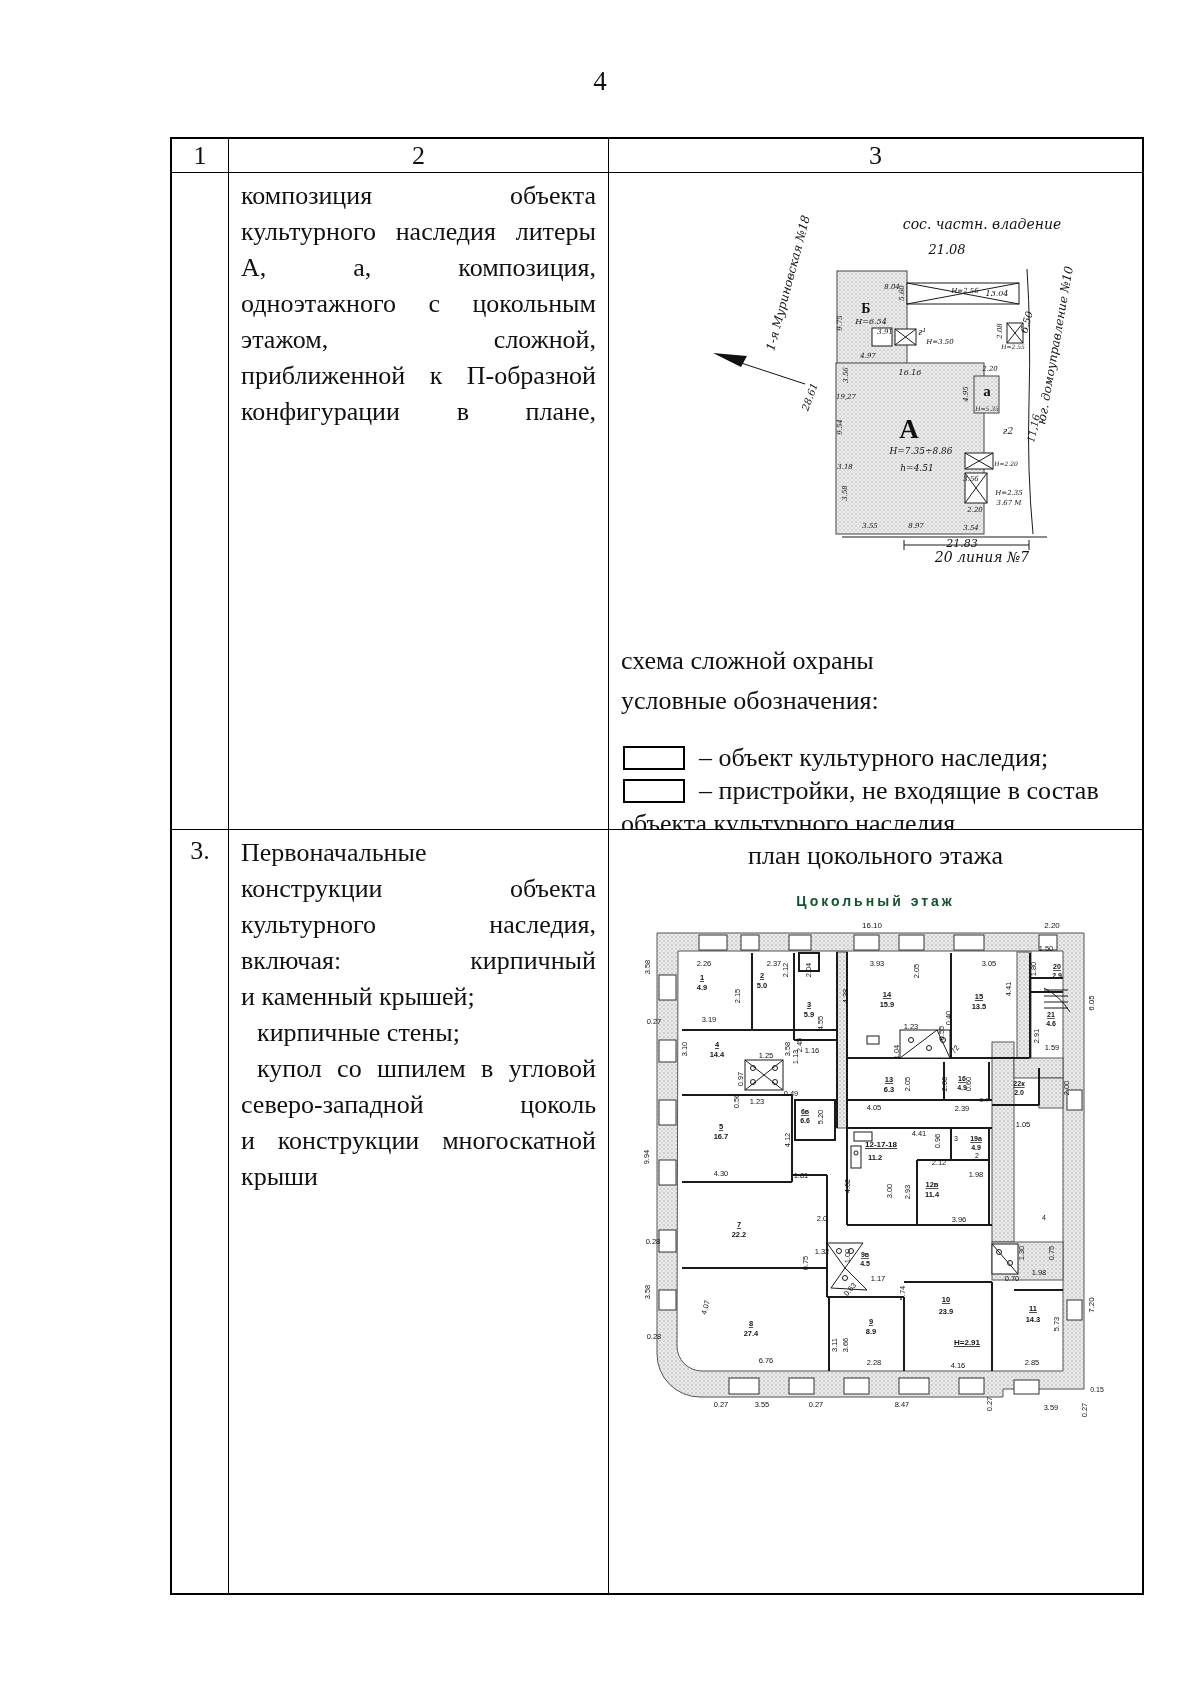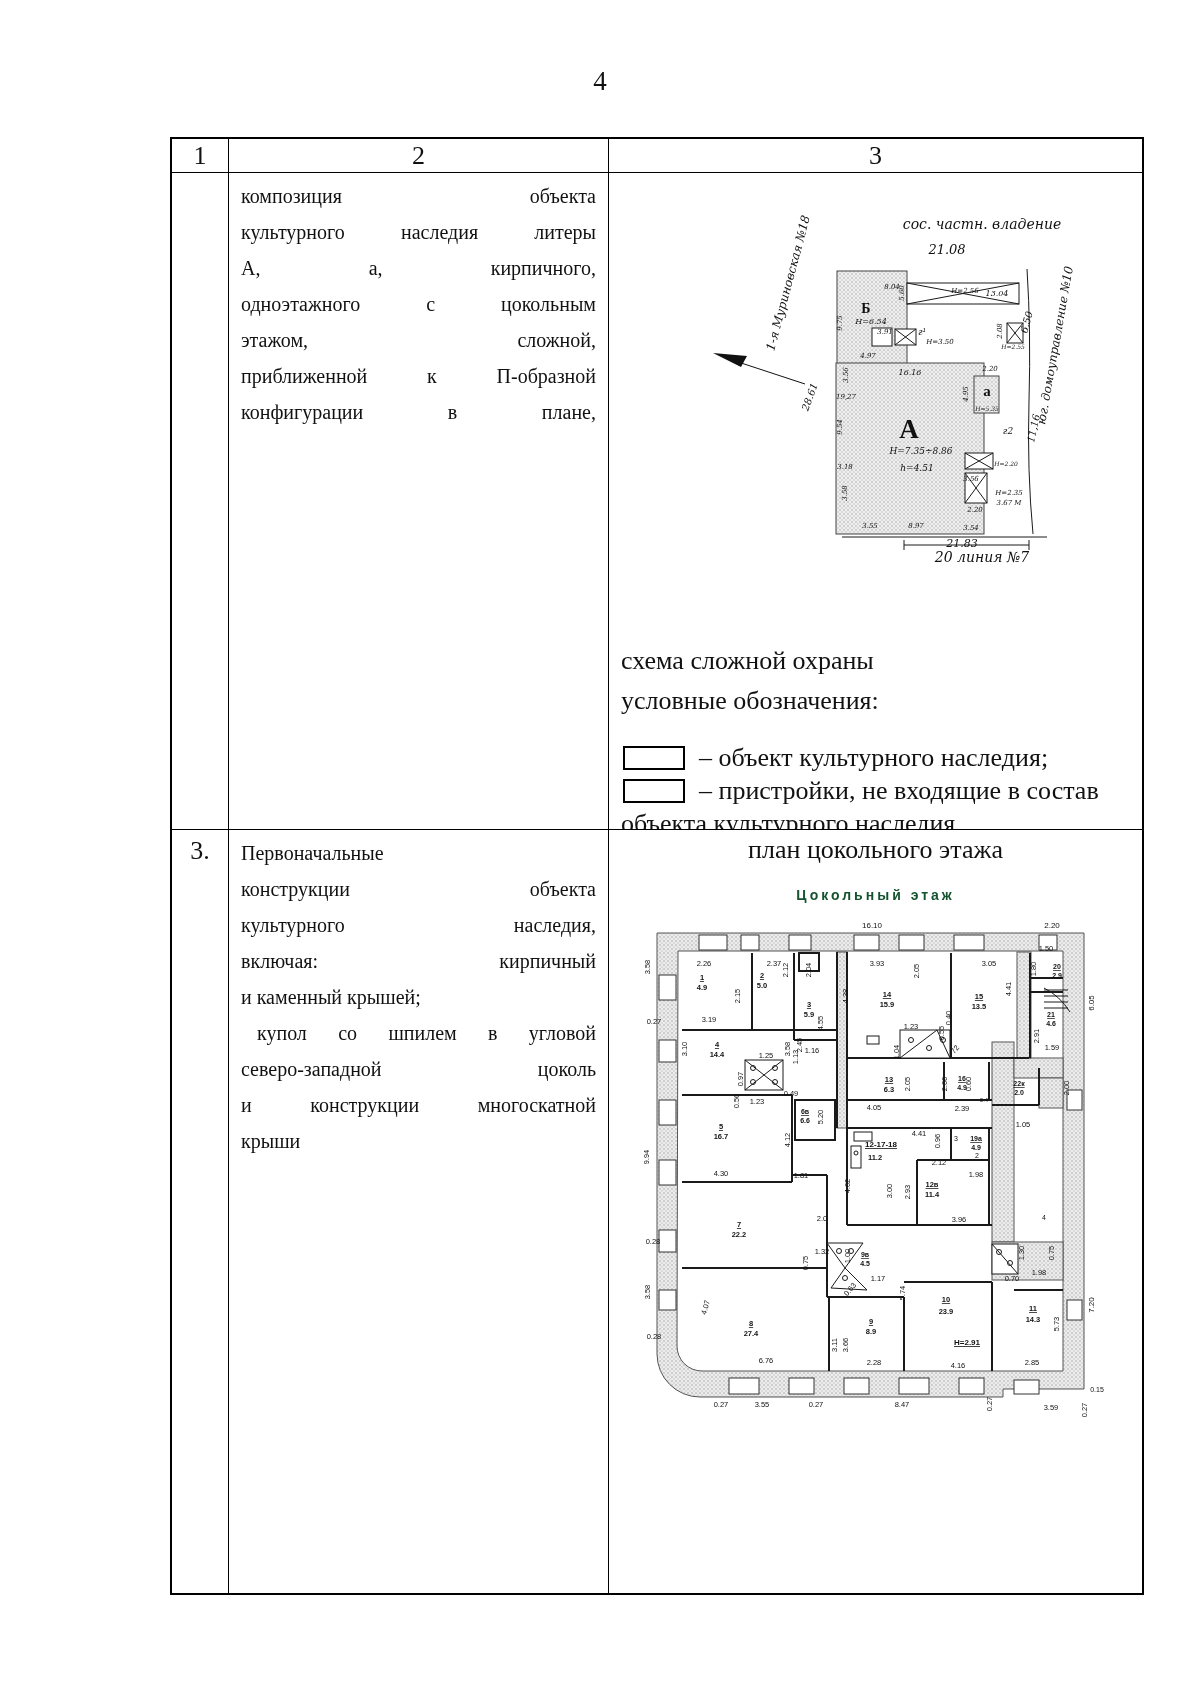--- a/index.html
+++ b/index.html
@@ -17,28 +17,28 @@
     display:grid;
     grid-template-columns:57px 380px 533px;
     grid-template-rows:34px 657px 763px;
     background:#fff;
   }
   .cell{border-right:1px solid #000;border-bottom:1px solid #000;box-sizing:border-box;position:relative;overflow:hidden;}
   .cell.last-col{border-right:none;}
   .cell.last-row{border-bottom:none;}
   .hcell{display:flex;align-items:center;justify-content:center;font-size:26px;}
   .num-cell{font-size:26px;text-align:center;padding-top:6px;}
-  .textblock{padding:5px 12px 0 12px;font-size:20px;line-height:36px;}
+  .textblock{padding:5px 12px 0 12px;font-size:26px;line-height:36px;}
   .line{height:36px;white-space:nowrap;overflow:visible;}
   .line.j{text-align:justify;text-align-last:justify;white-space:normal;}
   .line.ind{padding-left:16px;}
   .caption{position:absolute;left:12px;font-size:26px;white-space:nowrap;}
   .legend-item{position:absolute;left:14px;display:flex;align-items:center;font-size:26px;white-space:nowrap;}
   .swatch{width:58px;height:20px;border:2px solid #000;margin-right:14px;flex:none;background:#fff;}
-  .centered{position:absolute;left:0;width:100%;text-align:center;}
+  .centered{position:absolute;left:0;width:100%;text-align:center;margin-top:6px;}
   .plan-title{font-size:26px;}
   .plan-subtitle{font-family:"Liberation Sans",sans-serif;font-weight:bold;font-size:14px;letter-spacing:3px;color:#14532d;}
   svg{position:absolute;}
   .svgl{font-family:"Liberation Sans",sans-serif;fill:#111;}
   .hand{font-family:"DejaVu Serif",serif;font-style:italic;}
   .ser{font-family:"Liberation Serif",serif;}
   .walls{fill:url(#stip);stroke:#444;stroke-width:1;}
   .walls2{fill:url(#stip2);stroke:#555;stroke-width:1;}
   .thin{stroke:#1a1a1a;stroke-width:2;fill:none;}
   .thin1{stroke:#1a1a1a;stroke-width:1;fill:none;}
@@ -53,21 +53,21 @@
 
   <div class="cell hcell">1</div>
   <div class="cell hcell">2</div>
   <div class="cell hcell last-col">3</div>
 
   <div class="cell"></div>
   <div class="cell">
     <div class="textblock">
         <div class="line j">композиция объекта</div>
         <div class="line j">культурного наследия литеры</div>
-        <div class="line j">А, а, кирпичного,</div>
+        <div class="line j">А, а, композиция,</div>
         <div class="line j">одноэтажного с цокольным</div>
         <div class="line j">этажом, сложной,</div>
         <div class="line j">приближенной к П-образной</div>
         <div class="line j">конфигурации в плане,</div>
       </div>
   </div>
   <div class="cell last-col">
     <svg style="left:88px;top:22px;" width="382" height="372" viewBox="698 194 382 372">
       <defs>
         <pattern id="stip" width="4" height="4" patternUnits="userSpaceOnUse">
@@ -177,20 +177,21 @@
   </div>
 
   <div class="cell last-row num-cell">3.</div>
   <div class="cell last-row">
     <div class="textblock">
         <div class="line">Первоначальные</div>
         <div class="line j">конструкции объекта</div>
         <div class="line j">культурного наследия,</div>
         <div class="line j">включая: кирпичный</div>
         <div class="line">и каменный крышей;</div>
+        <div class="line ind">кирпичные стены;</div>
         <div class="line j ind">купол со шпилем в угловой</div>
         <div class="line j">северо-западной цоколь</div>
         <div class="line j">и конструкции многоскатной</div>
         <div class="line">крыши</div>
       </div>
   </div>
   <div class="cell last-row last-col">
     <div class="centered plan-title" style="top:5px;">план цокольного этажа</div>
     <div class="centered plan-subtitle" style="top:57px;">Цокольный этаж</div>
     <svg style="left:30px;top:82px;" width="470" height="540" viewBox="640 912 470 540">

